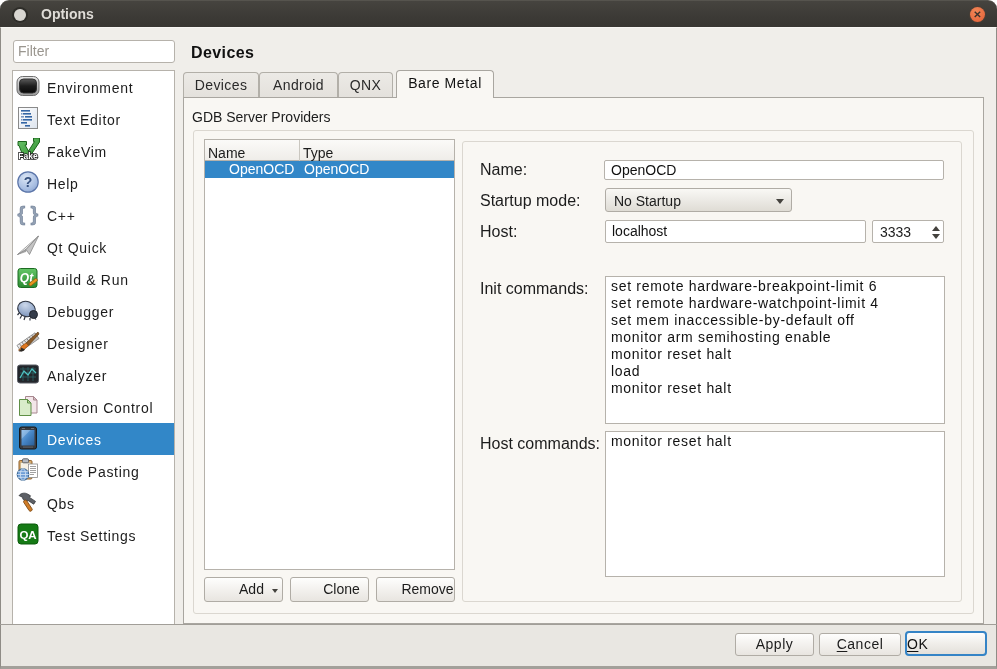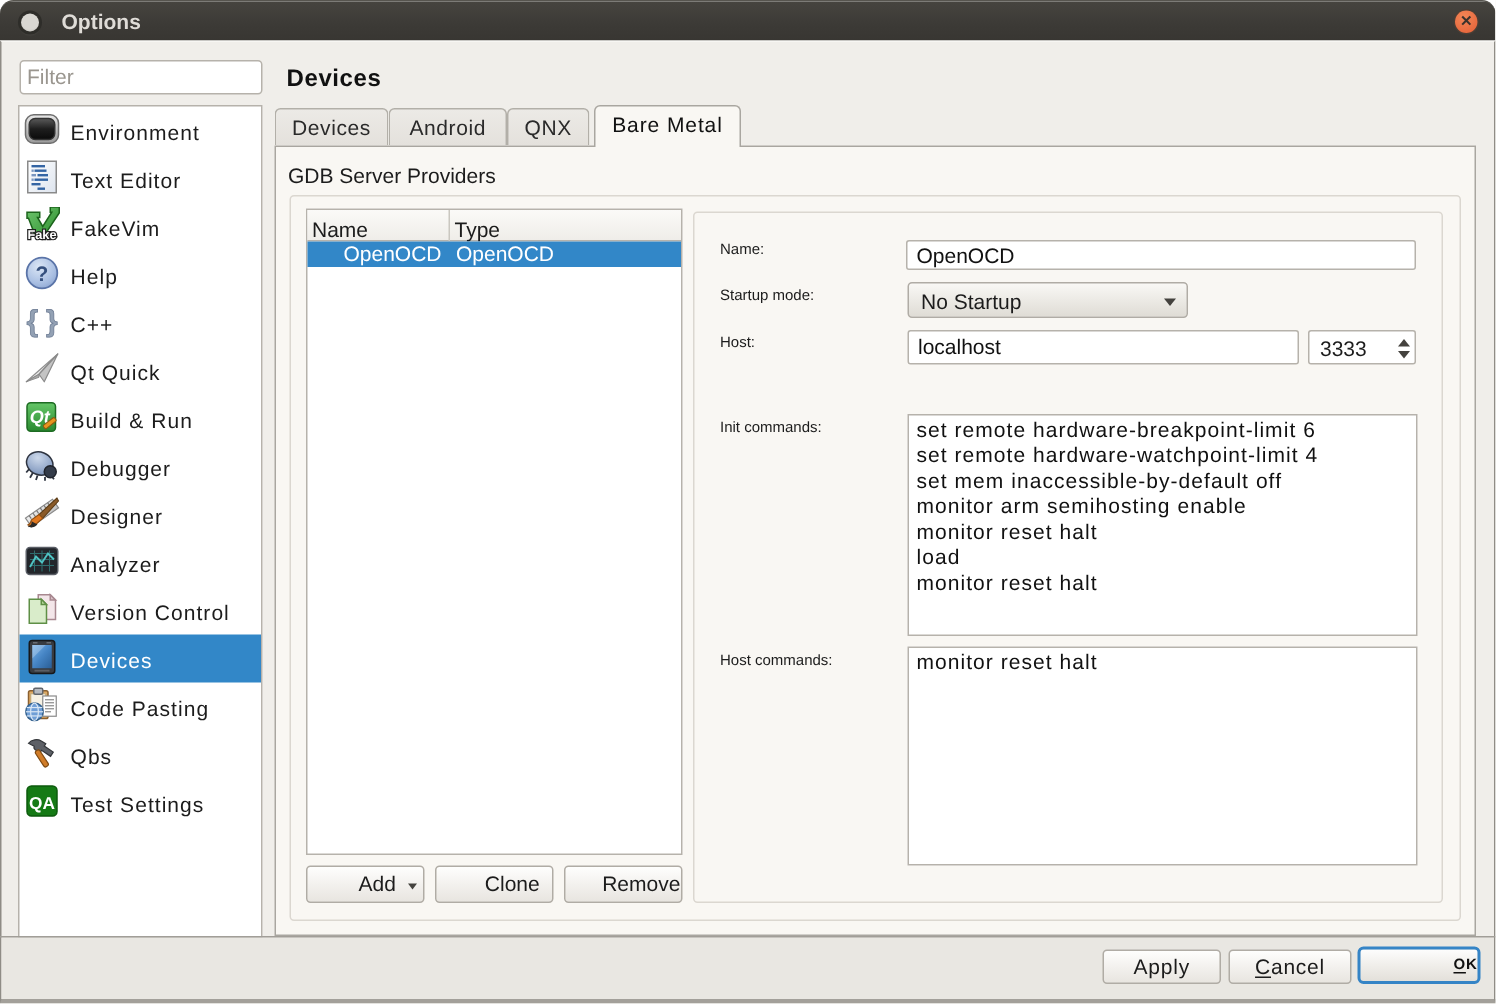--- a/index.html
+++ b/index.html
@@ -107,21 +107,21 @@
   border:1px solid #b0aca5; border-radius:3px;
   text-align:center; font-size:14px; color:#1c1c1c;padding-left:24px;
 }
 .btn span { display:inline-block; }
 
 
 #formframe {
   position:absolute; left:462px; top:141px; width:500px; height:461px;
   border:1px solid #dbd7d0; border-radius:3px; z-index:4;
 }
-.flabel { position:absolute; font-size:10px; color:#1c1c1c; z-index:5; }
+.flabel { position:absolute; font-size:16px; color:#1c1c1c; z-index:5; }
 .input {
   position:absolute; background:#fff; border:1px solid #b6b2ab; border-radius:2px;
   font-size:14px; color:#111; z-index:5; padding-left:6px;
 }
 #combo {
   position:absolute; left:605px; top:188px; width:187px; height:24px;
   background:linear-gradient(#f9f8f5, #dfdcd5);
   border:1px solid #b0aca5; border-radius:3px; z-index:5;
 }
 #combo .txt { position:absolute; left:8px; top:4px; font-size:14px; }
@@ -146,21 +146,21 @@
   position:absolute; top:633px; height:23px;
   background:linear-gradient(#fefefd 0%, #f3f1ee 50%, #e8e5e0 100%);
   border:1px solid #b0aca5; border-radius:3px;
   text-align:center; font-size:14px; color:#1c1c1c; z-index:7;
   line-height:17px; padding-top:2px; letter-spacing:0.5px;
 }
 #okbtn {
   position:absolute; left:905px; top:631px; width:82px; height:25px;
   background:linear-gradient(#fdfdfd 0%, #f0eeea 50%, #e3e0da 100%);
   border:2px solid #3584c6; border-radius:4px;
-  text-align:right; font-size:10px; color:#111; z-index:7; line-height:18px; padding-top:2px; letter-spacing:0.5px;font-weight:bold;
+  text-align:left; font-size:14px; color:#111; z-index:7; line-height:18px; padding-top:2px; letter-spacing:0.5px;
 }
 u.msk { text-decoration:underline; text-underline-offset:2px; }
 </style>
 </head>
 <body>
 <div id="winbody"></div>
 <div id="titlebar">
     <div class="ticon"></div>
     <div class="ttext">Options</div>
     <div id="closebtn"></div>

